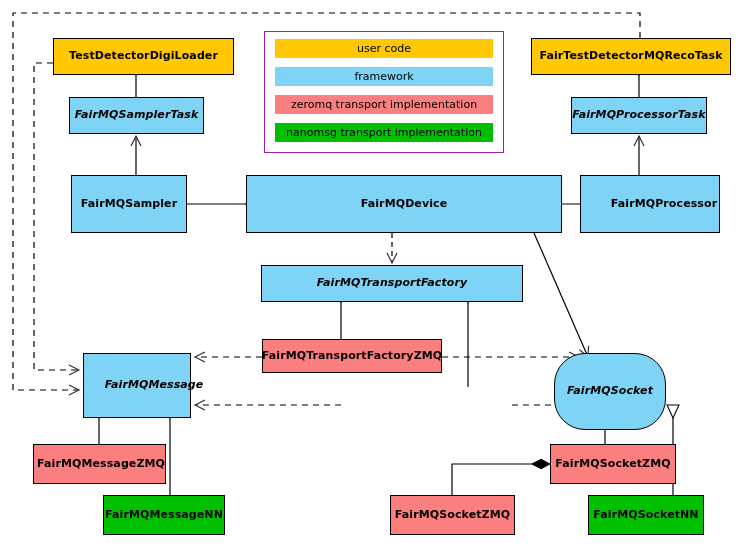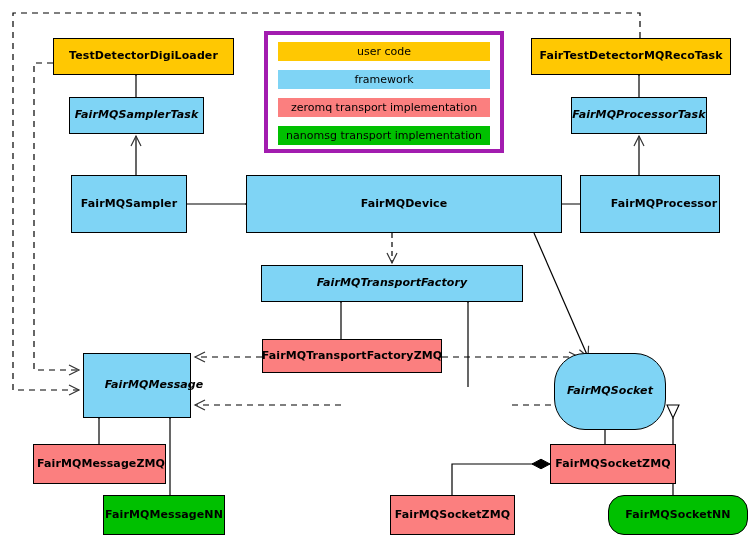--- a/index.html
+++ b/index.html
@@ -37,21 +37,21 @@
   .c-user{ background:#FFC802; }
   .c-framework{ background:#7FD4F5; }
   .c-zmq{ background:#FB7F7F; }
   .c-nn{ background:#00C000; }
 
   
   #legend{
     position:absolute;
     left:264px;top:31px;width:240px;height:122px;
     background:#ffffff;
-    border:4px solid #a21caf;
+    border:1px solid #a21caf;
     box-sizing:border-box;
     z-index:5;
     padding:7px 10px 0 10px;
   }
   .legend-row{
     height:19px;
     margin-bottom:9px;
     display:flex;
     align-items:center;
     justify-content:center;
@@ -178,21 +178,21 @@
   </div>
 
   <div class="node c-nn" style="left:103px;top:495px;width:122px;height:40px;">
     <span>FairMQMessageNN</span>
   </div>
 
   <div class="node c-zmq" style="left:550px;top:444px;width:126px;height:40px;">
     <span>FairMQSocketZMQ</span>
   </div>
 
-  <div class="node c-nn" style="left:608px;top:495px;width:140px;height:40px;border-radius:16px;">
+  <div class="node c-nn" style="left:588px;top:495px;width:116px;height:40px;">
     <span>FairMQSocketNN</span>
   </div>
 
   <div class="node c-zmq" style="left:390px;top:495px;width:125px;height:40px;">
     <span>FairMQSocketZMQ</span>
   </div>
 
   <div id="legend">
     <div class="legend-row" style="background:#FFC802;">
       <span>user code</span>

